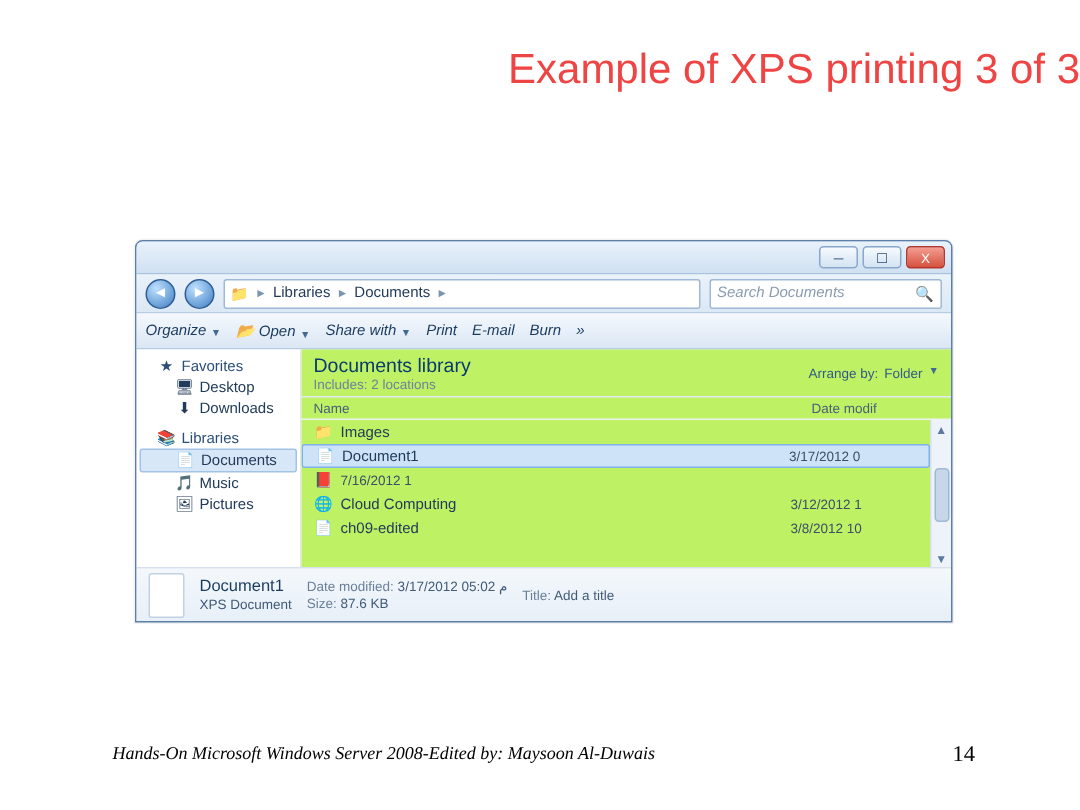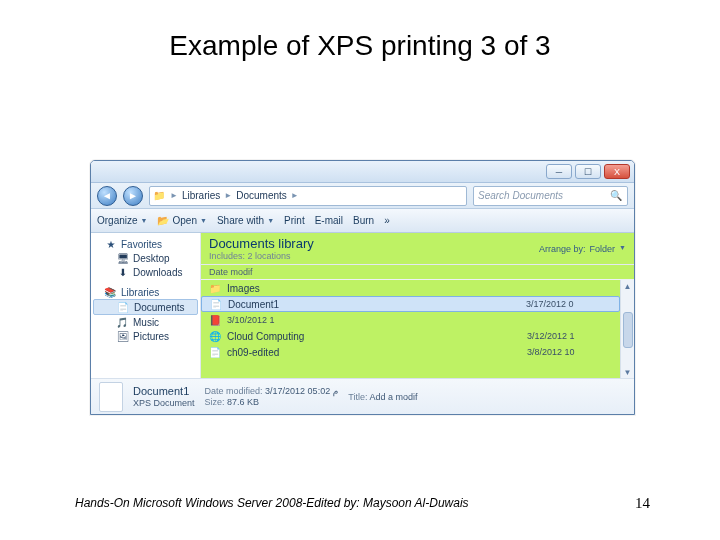--- a/index.html
+++ b/index.html
@@ -3,22 +3,22 @@
 <meta charset="utf-8">
 <style>
   * { box-sizing: border-box; margin: 0; padding: 0; }
   body {
     width: 720px; height: 540px;
     font-family: "Segoe UI", Tahoma, Arial, sans-serif;
     background: #fff; position: relative; overflow: hidden;
   }
   .slide-title {
     font-family: Arial, sans-serif; font-size: 28px;
-    position: absolute; top: 30px; left: 0; right: 0; text-align: center;
-    color: #000000;
+    position: absolute; top: 30px; left: 0; right: 0; text-align: right;
+    color: #ef4444;
   }
   .window {
     position: absolute; left: 90px; top: 160px; width: 545px; height: 255px;
     border: 1px solid #5b7fa9; border-radius: 5px 5px 0 0; overflow: hidden;
     background: #fff; box-shadow: 0 0 0 1px rgba(0,0,0,.05);
     font-size: 10px;
   }
   .titlebar {
     height: 22px;
     background: linear-gradient(#e9f2fb,#cfe0f2);
@@ -55,21 +55,21 @@
     border-radius: 2px; display:flex; align-items:center; padding:0 4px;
     color:#8a9bb0; font-size:10px; font-style:italic;
   }
   .searchbox .mag { margin-left:auto; font-style:normal; color:#4b79ad;}
   .toolbar {
     height: 24px; background: linear-gradient(#f4f8fd,#dbe7f4);
     border-bottom:1px solid #b7cce2;
     display:flex; align-items:center; padding:0 6px; gap:10px;
     color:#1a3b5e; font-size:10px;
   }
-  .tool-item { display:flex; align-items:center; gap:3px; cursor:default;}
+  .tool-item { display:flex; align-items:flex-end; gap:3px; cursor:default;font-style:italic;}
   .tool-drop { font-size:7px; color:#446a94;}
   .main { display:flex; height: calc(100% - 22px - 26px - 24px - 36px); }
   .nav {
     width: 110px; background:#fff; border-right:1px solid #e0e7ef;
     padding: 4px 0; overflow:hidden;
   }
   .nav-group { margin-bottom: 6px; }
   .nav-label { font-size:10px; color:#2a4e77; padding:1px 4px 1px 14px; display:flex;align-items:center;gap:4px;}
   .nav-item { font-size:10px; color:#223b5a; padding:1px 4px 1px 26px; display:flex;align-items:center;gap:4px;}
   .nav-item.sel { background:#d8e7f7; border:1px solid #a3c3e6; border-radius:2px; margin:0 2px; padding-left:24px;}
@@ -109,21 +109,21 @@
     background:linear-gradient(#f4f8fc,#e7eff8);
     display:flex; align-items:center; padding:2px 8px; gap:10px;
     font-size:9px; color:#415a77;
   }
   .details .thumb { width:24px; height:30px; background:#fff; border:1px solid #c3d2e3; border-radius:2px;}
   .details .dcol { display:flex; flex-direction:column; gap:1px;}
   .details .dlabel { color:#6a7f97;}
   .details .dname { font-size:11px; color:#1a3b5e;}
   .footer-credit {
     position:absolute; left:75px; bottom:30px;
-    font-family: Liberation Sans, sans-serif; font-style: italic; font-size:12px;
+    font-family: Liberation Serif, serif; font-style: italic; font-size:12px;
   }
   .footer-page {
     position:absolute; right:70px; bottom:28px;
     font-family: "Times New Roman", serif; font-size:15px;
   }
 </style>
 </head>
 <body>
 
 <div class="slide-title">Example of XPS printing 3 of 3</div>
@@ -222,37 +222,38 @@
           <div class="t1">Documents library</div>
           <div class="t2">Includes: 2 locations</div>
         </div>
         <div class="arrange">
           <span>Arrange by:</span>
           <span>Folder</span>
           <span class="tool-drop">▼</span>
         </div>
       </div>
       <div class="cols">
+        <div class="cname">Name</div>
         <div class="cdate">Date modif</div>
       </div>
       <div class="contentwrap">
         <div class="filelist">
           <div class="frow">
               <span class="fic">📁</span>
               <span class="fname">Images</span>
               <span class="fdate"></span>
             </div>
           <div class="frow sel">
               <span class="fic">📄</span>
               <span class="fname">Document1</span>
               <span class="fdate">3/17/2012 0</span>
             </div>
           <div class="frow">
               <span class="fic">📕</span>
-              <span class="fdate">3/10/2012 1</span>
+              <span class="fdate">7/16/2012 1</span>
             </div>
           <div class="frow">
               <span class="fic">🌐</span>
               <span class="fname">Cloud Computing</span>
               <span class="fdate">3/12/2012 1</span>
             </div>
           <div class="frow">
               <span class="fic">📄</span>
               <span class="fname">ch09-edited</span>
               <span class="fdate">3/8/2012 10</span>
@@ -271,19 +272,19 @@
     <div class="thumb"></div>
     <div class="dcol">
       <span class="dname">Document1</span>
       <span>XPS Document</span>
     </div>
     <div class="dcol">
       <span><span class="dlabel">Date modified:</span> <span>3/17/2012 05:02 م</span></span>
       <span><span class="dlabel">Size:</span> <span>87.6 KB</span></span>
     </div>
     <div class="dcol">
-      <span><span class="dlabel">Title:</span> <span>Add a modif</span></span>
+      <span><span class="dlabel">Title:</span> <span>Add a title</span></span>
     </div>
   </div>
 </div>
 
 <div class="footer-credit">Hands-On Microsoft Windows Server 2008-Edited by: Maysoon Al-Duwais</div>
 <div class="footer-page">14</div>
 
 </body></html>

